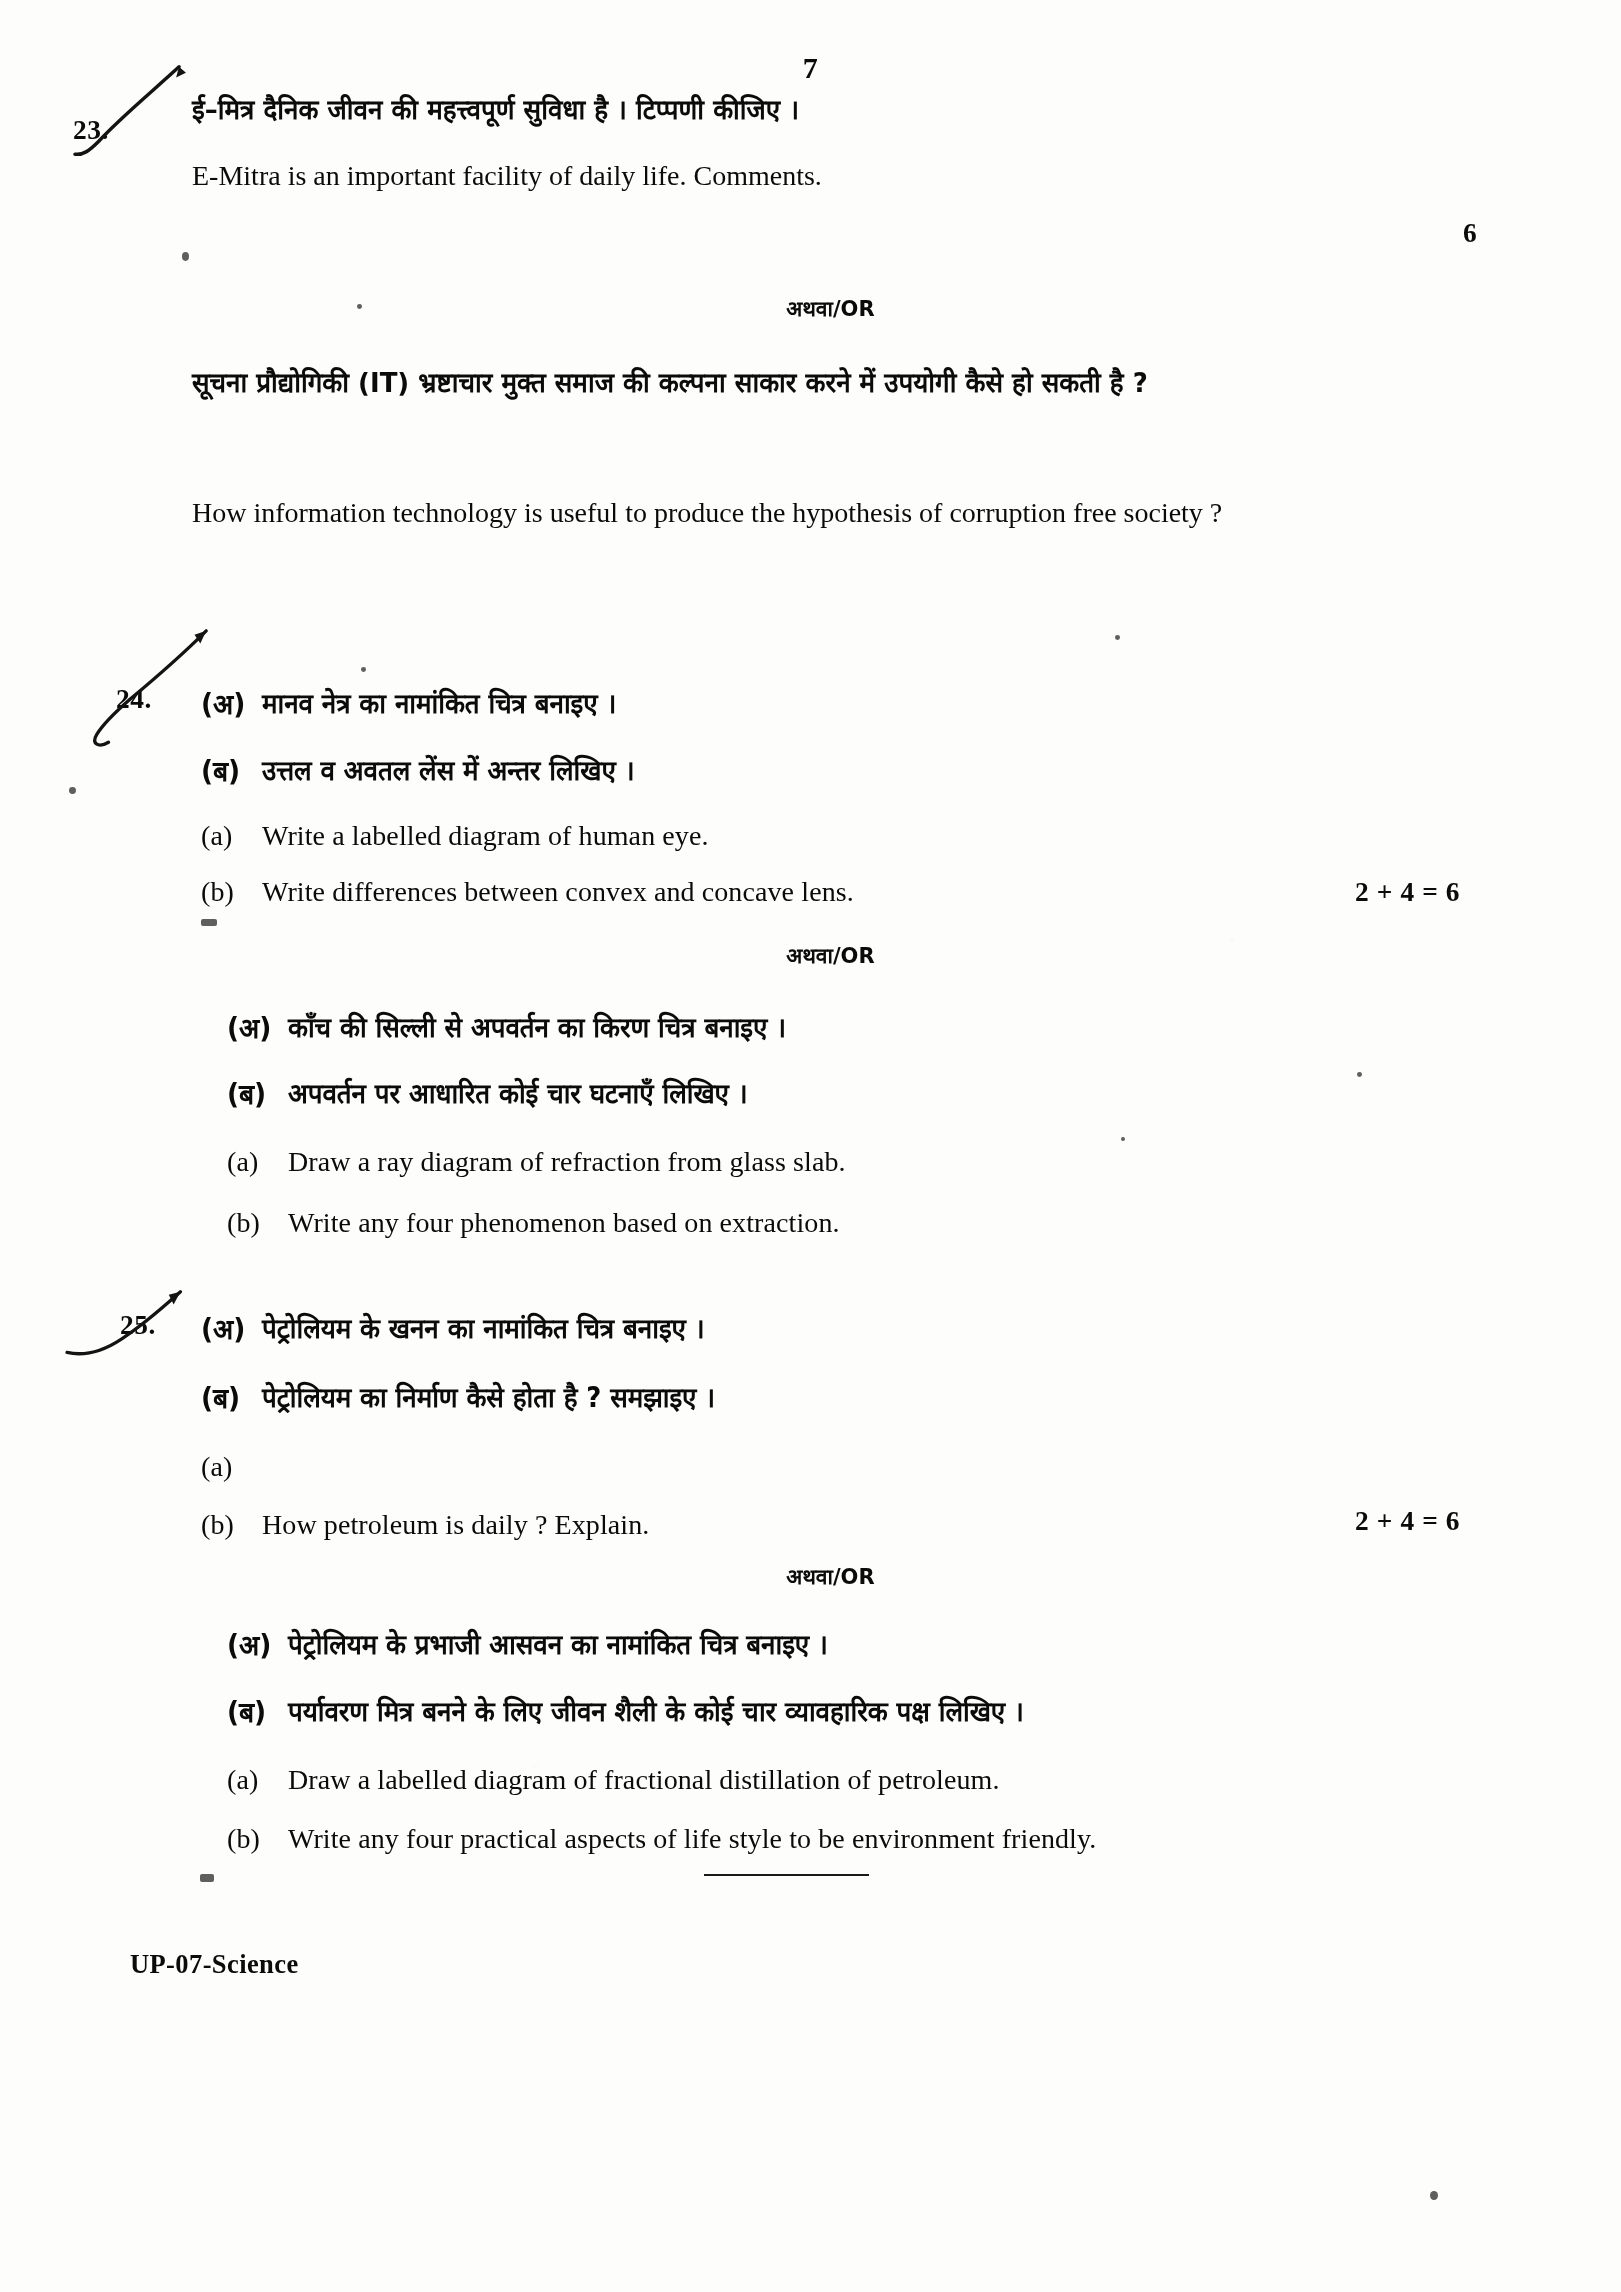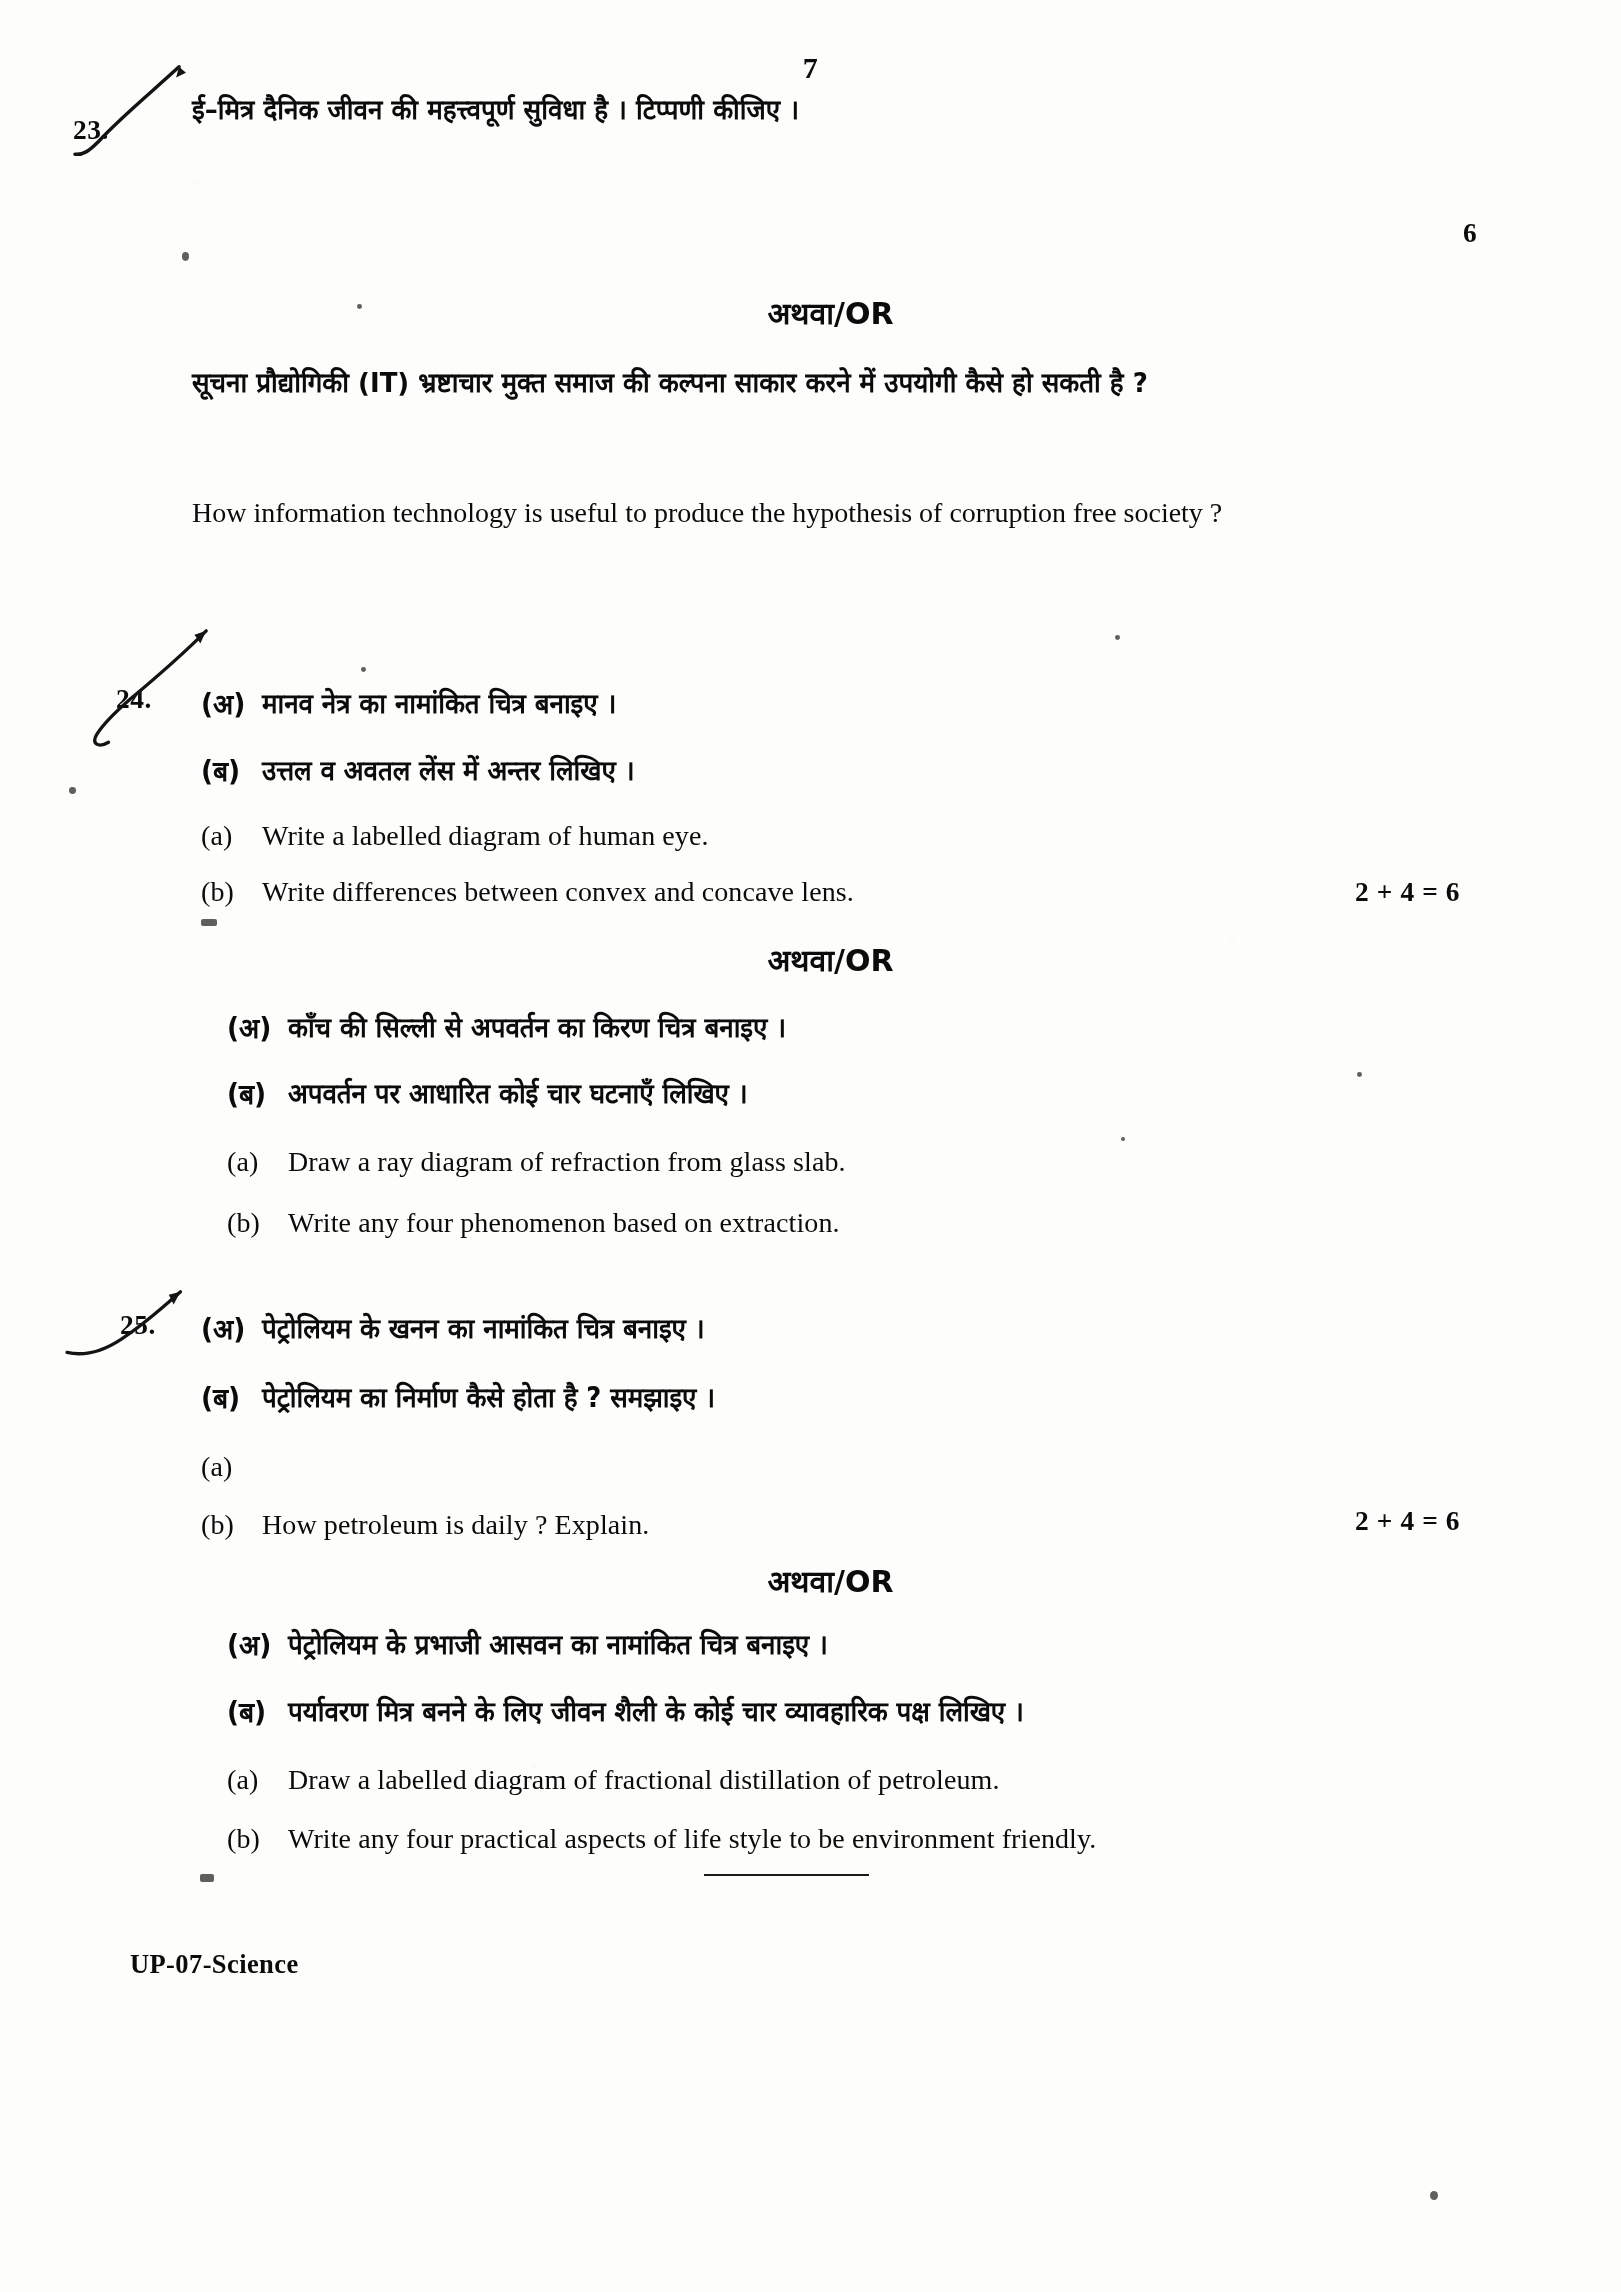--- a/index.html
+++ b/index.html
@@ -77,21 +77,21 @@
   .or-line {
     position: absolute;
     left: 0; right: 0;
     text-align: center;
     font-weight: bold;
     font-size: 27.4px;
   }
   .or-line .hi-or {
     font-family: "DejaVu Sans", "Liberation Sans", sans-serif;
     font-weight: bold;
-    font-size: 30px;
+    font-size: 21px;
     margin-left: 40px;
   }
   .marks {
     position: absolute;
     font-weight: bold;
     font-size: 27.4px;
     letter-spacing: 0.6px;
     white-space: nowrap;
   }
   .para {
@@ -153,20 +153,21 @@
 
     <div class="qnum" style="left:73px; top:85px;margin-top:30px;">23.</div>
 
     <svg class="pen" style="left:69px; top:57px;" width="118" height="108" viewBox="0 0 120 110">
       <path d="M112 10 C 86 34, 52 62, 30 86 C 20 96, 14 100, 6 99" stroke="#141414" stroke-width="3.6" fill="none" stroke-linecap="round"></path>
       <path d="M112 10 l -3 11 l 10 -5 z" fill="#141414"></path>
     </svg>
 
     <div class="para-hi" style="left:192px; top:88px; width:1019px;">ई–मित्र दैनिक जीवन की महत्त्वपूर्ण सुविधा है । टिप्पणी कीजिए ।</div>
 
+    <div class="para" style="left:192px; top:155px; width:1039px;">E-Mitra is an important facility of daily life. Comments.</div>
 
     <div class="marks" style="left:1463px; top:218px;">6</div>
 
     <div class="or-line" style="top:292px;">
       <span class="hi-or">अथवा/OR</span>
     </div>
 
     <div class="para-hi" style="left:192px; top:361px; width:1039px;">सूचना प्रौद्योगिकी (IT) भ्रष्टाचार मुक्त समाज की कल्पना साकार करने में उपयोगी कैसे हो सकती है ?</div>
 
     <div class="para" style="left:192px; top:492px; width:1037px;">How information technology is useful to produce the hypothesis of corruption free society ?</div>

